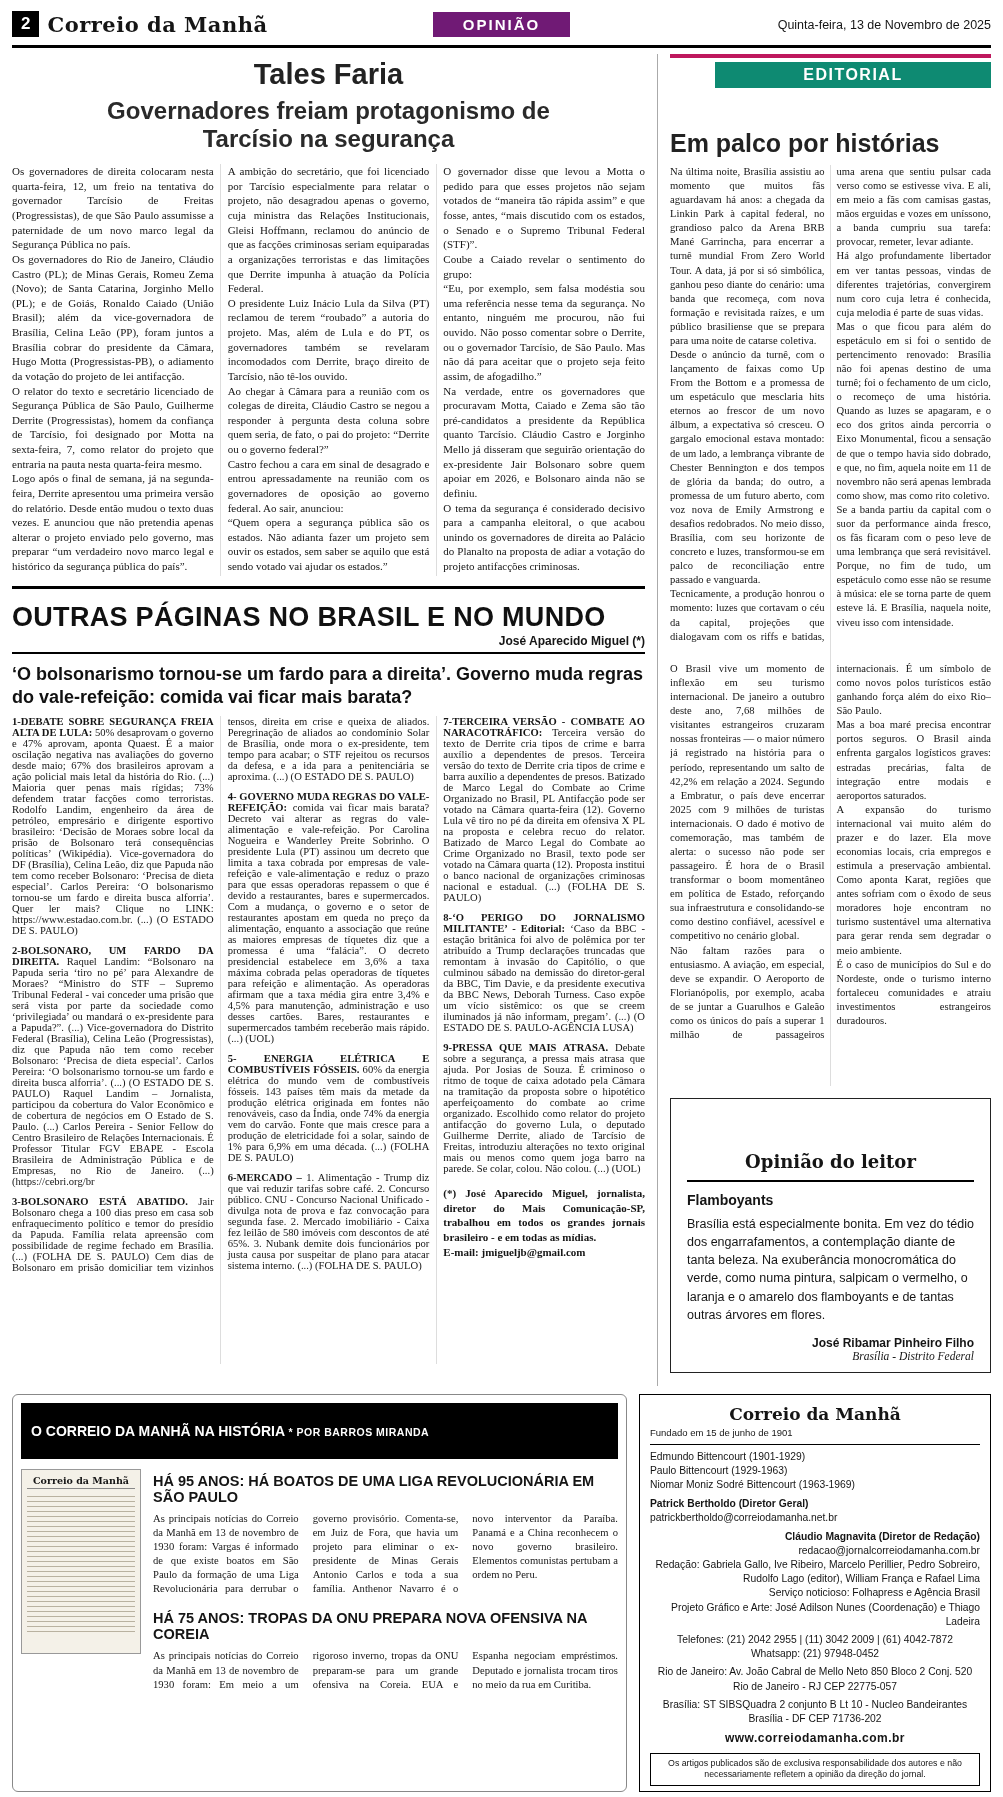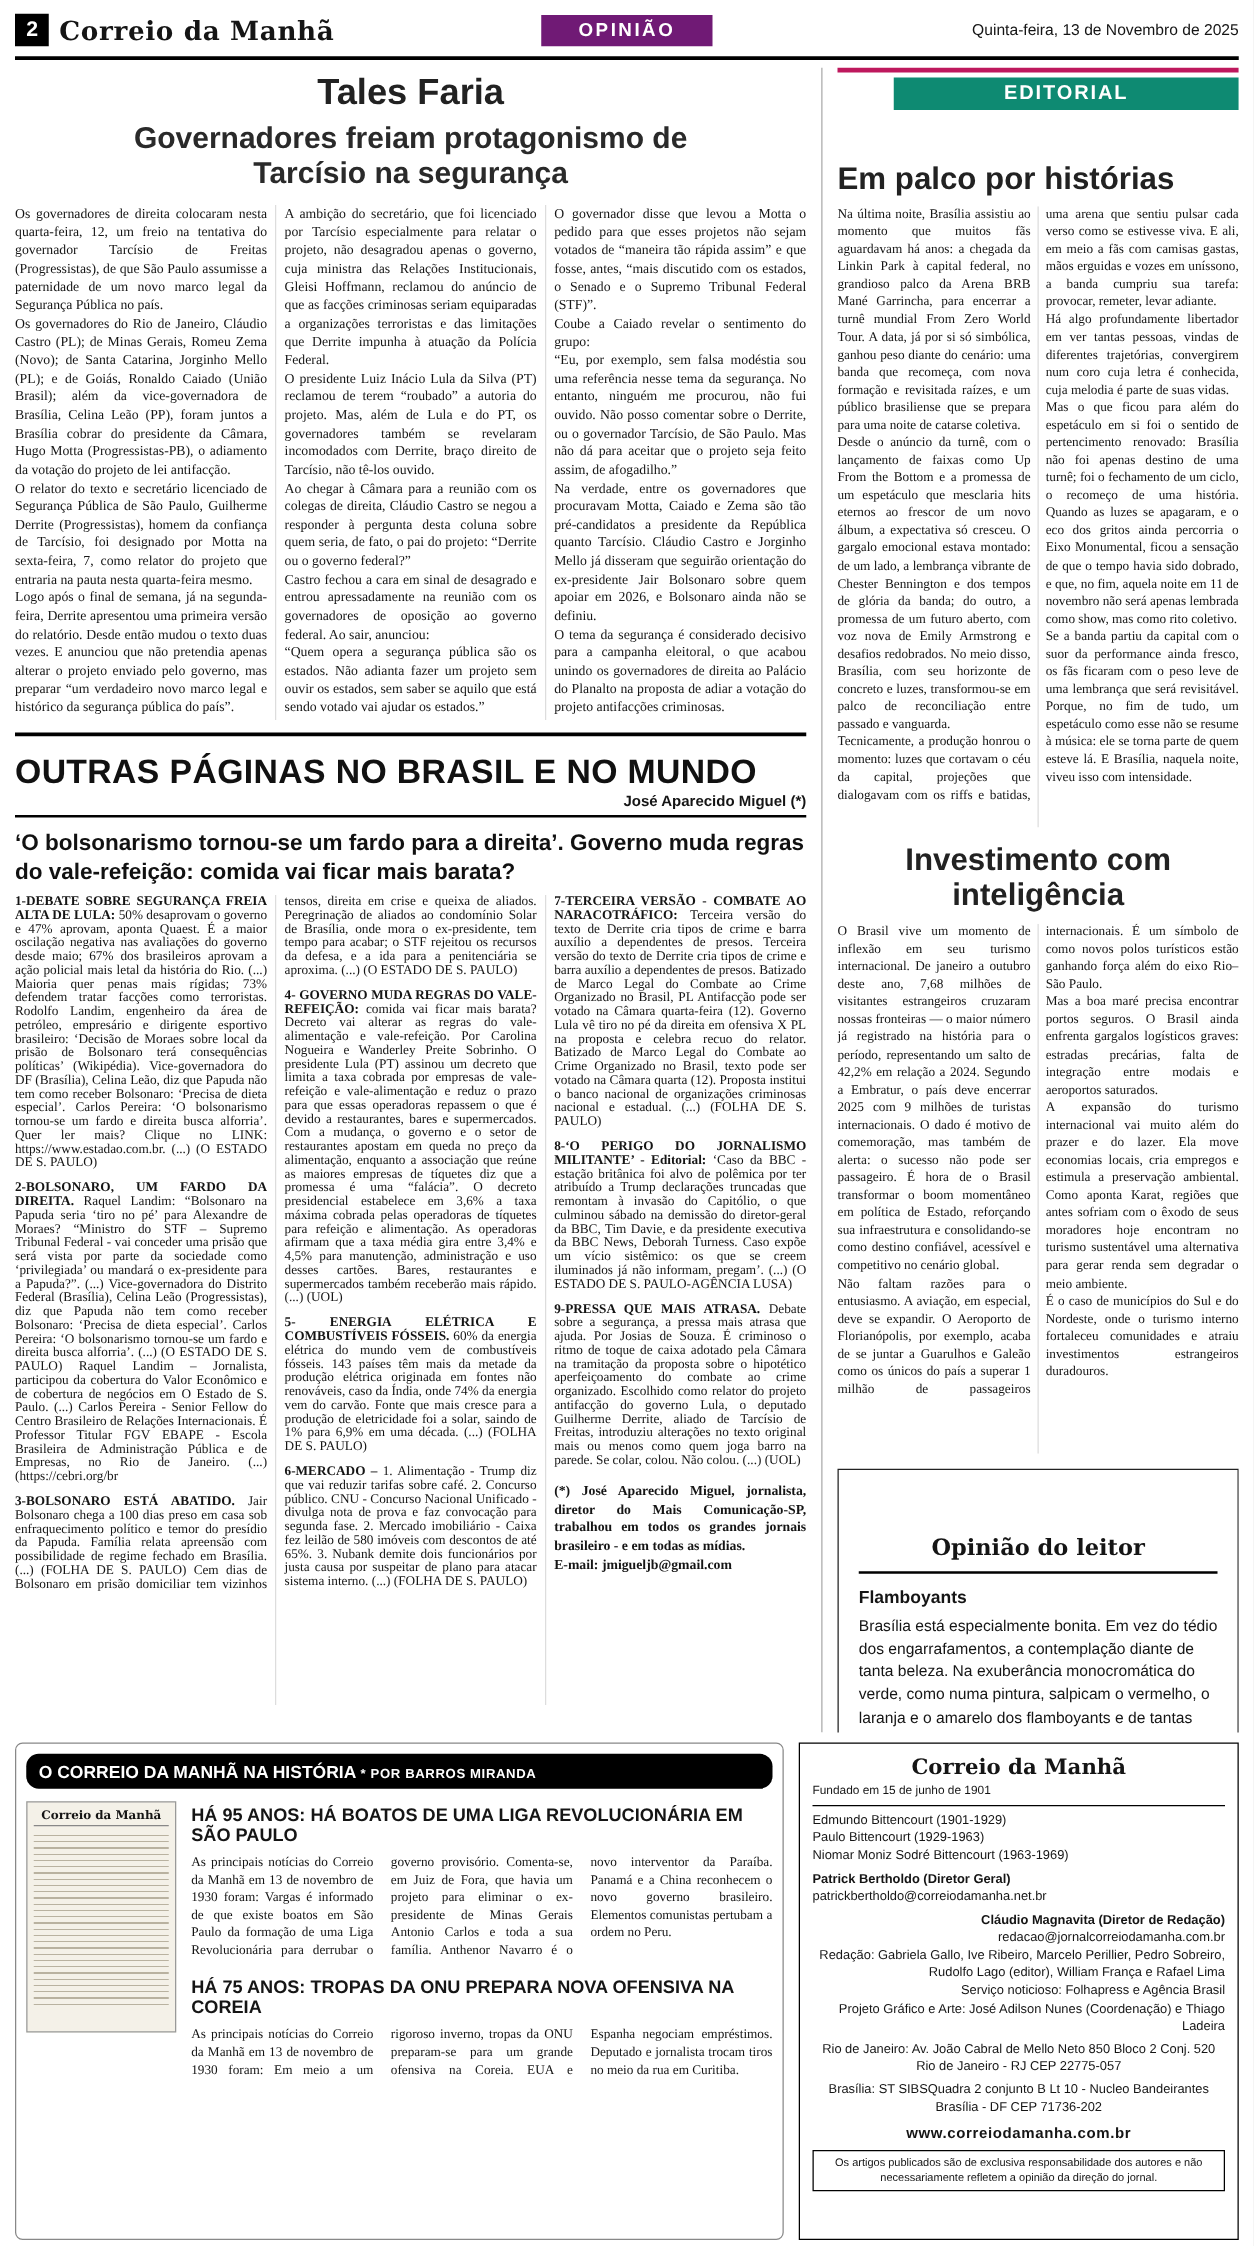--- a/index.html
+++ b/index.html
@@ -55,21 +55,21 @@
   .leitor-box { border:1px solid #222; padding:12px 16px 10px; margin-top:12px; }
   .leitor-title { font-family:"DejaVu Serif", serif; font-weight:bold; font-size:18px; text-align:center; border-bottom:2px solid #000; padding-bottom:8px; margin-bottom:10px;margin-top:40px; }
   .leitor-sub { font-family:"Liberation Sans", sans-serif; font-weight:bold; font-size:14px; margin-bottom:7px; }
   .leitor-body { font-family:"Liberation Sans", sans-serif; font-size:12.5px; line-height:1.45; text-align:left; }
   .leitor-sig { text-align:right; font-family:"Liberation Sans", sans-serif; font-weight:bold; font-size:12px; margin-top:12px; }
   .leitor-loc { text-align:right; font-style:italic; font-size:11.5px; }
 
   
   .bottom { display:flex; gap:12px; margin-top:8px; height:398px; }
   .historia-box { width:615px; border:1px solid #888; border-radius:6px; padding:8px; overflow:hidden; }
-  .historia-bar { background:#000; color:#fff; font-family:"Liberation Sans", sans-serif; font-weight:bold; font-size:14px; padding:6px 10px;border-radius:10px; }
+  .historia-bar { background:#000; color:#fff; font-family:"Liberation Sans", sans-serif; font-weight:bold; font-size:14px; padding:20px 10px; }
   .historia-bar-byline { font-size:10.5px; font-weight:bold; letter-spacing:.5px; }
   .historia-content { display:flex; gap:12px; margin-top:10px; }
   .hist-image { width:120px; min-width:120px; height:185px; border:1px solid #999; background:#f4f1e8; padding:5px; }
   .hist-img-masthead { font-family:"DejaVu Serif", serif; font-weight:bold; font-size:9.5px; text-align:center; border-bottom:1px solid #888; padding-bottom:2px; }
   .hist-img-lines { height:140px; margin-top:5px; background:repeating-linear-gradient(#f4f1e8 0 2px, #b9b2a0 2px 3px, #f4f1e8 3px 5px); }
   .hist-right { flex:1; }
   .hist-title { font-family:"Liberation Sans", sans-serif; font-weight:800; font-size:14.5px; margin:4px 0 7px; }
   .hist-body { column-count:3; column-gap:14px; font-size:10.6px; line-height:1.33; text-align:justify; margin-bottom:14px; }
 
   
@@ -157,21 +157,20 @@
         <h1 class="editorial-headline">Em palco por histórias</h1>
         <div class="editorial-body cols-2 body">Na última noite, Brasília assistiu ao momento que muitos fãs aguardavam há anos: a chegada da Linkin Park à capital federal, no grandioso palco da Arena BRB Mané Garrincha, para encerrar a turnê mundial From Zero World Tour. A data, já por si só simbólica, ganhou peso diante do cenário: uma banda que recomeça, com nova formação e revisitada raízes, e um público brasiliense que se prepara para uma noite de catarse coletiva.
 Desde o anúncio da turnê, com o lançamento de faixas como Up From the Bottom e a promessa de um espetáculo que mesclaria hits eternos ao frescor de um novo álbum, a expectativa só cresceu. O gargalo emocional estava montado: de um lado, a lembrança vibrante de Chester Bennington e dos tempos de glória da banda; do outro, a promessa de um futuro aberto, com voz nova de Emily Armstrong e desafios redobrados. No meio disso, Brasília, com seu horizonte de concreto e luzes, transformou-se em palco de reconciliação entre passado e vanguarda.
 Tecnicamente, a produção honrou o momento: luzes que cortavam o céu da capital, projeções que dialogavam com os riffs e batidas, uma arena que sentiu pulsar cada verso como se estivesse viva. E ali, em meio a fãs com camisas gastas, mãos erguidas e vozes em uníssono, a banda cumpriu sua tarefa: provocar, remeter, levar adiante.
 Há algo profundamente libertador em ver tantas pessoas, vindas de diferentes trajetórias, convergirem num coro cuja letra é conhecida, cuja melodia é parte de suas vidas.
 Mas o que ficou para além do espetáculo em si foi o sentido de pertencimento renovado: Brasília não foi apenas destino de uma turnê; foi o fechamento de um ciclo, o recomeço de uma história. Quando as luzes se apagaram, e o eco dos gritos ainda percorria o Eixo Monumental, ficou a sensação de que o tempo havia sido dobrado, e que, no fim, aquela noite em 11 de novembro não será apenas lembrada como show, mas como rito coletivo.
 Se a banda partiu da capital com o suor da performance ainda fresco, os fãs ficaram com o peso leve de uma lembrança que será revisitável. Porque, no fim de tudo, um espetáculo como esse não se resume à música: ele se torna parte de quem esteve lá. E Brasília, naquela noite, viveu isso com intensidade.</div>
       </section>
 
       <section class="invest">
-        <h1 class="invest-headline">Investimento com inteligência</h1>
         <div class="invest-body cols-2 body">O Brasil vive um momento de inflexão em seu turismo internacional. De janeiro a outubro deste ano, 7,68 milhões de visitantes estrangeiros cruzaram nossas fronteiras — o maior número já registrado na história para o período, representando um salto de 42,2% em relação a 2024. Segundo a Embratur, o país deve encerrar 2025 com 9 milhões de turistas internacionais. O dado é motivo de comemoração, mas também de alerta: o sucesso não pode ser passageiro. É hora de o Brasil transformar o boom momentâneo em política de Estado, reforçando sua infraestrutura e consolidando-se como destino confiável, acessível e competitivo no cenário global.
 Não faltam razões para o entusiasmo. A aviação, em especial, deve se expandir. O Aeroporto de Florianópolis, por exemplo, acaba de se juntar a Guarulhos e Galeão como os únicos do país a superar 1 milhão de passageiros internacionais. É um símbolo de como novos polos turísticos estão ganhando força além do eixo Rio–São Paulo.
 Mas a boa maré precisa encontrar portos seguros. O Brasil ainda enfrenta gargalos logísticos graves: estradas precárias, falta de integração entre modais e aeroportos saturados.
 A expansão do turismo internacional vai muito além do prazer e do lazer. Ela move economias locais, cria empregos e estimula a preservação ambiental. Como aponta Karat, regiões que antes sofriam com o êxodo de seus moradores hoje encontram no turismo sustentável uma alternativa para gerar renda sem degradar o meio ambiente.
 É o caso de municípios do Sul e do Nordeste, onde o turismo interno fortaleceu comunidades e atraiu investimentos estrangeiros duradouros.</div>
       </section>
 
       <section class="leitor-box">
         <h2 class="leitor-title">Opinião do leitor</h2>
         <div class="leitor-sub">Flamboyants</div>
@@ -214,20 +213,22 @@
         <div class="mh-bold">Patrick Bertholdo (Diretor Geral)</div>
         <div>patrickbertholdo@correiodamanha.net.br</div>
       </div>
       <div class="mh-block mh-right">
         <div class="mh-bold">Cláudio Magnavita (Diretor de Redação)</div>
         <div>redacao@jornalcorreiodamanha.com.br</div>
         <div>Redação: Gabriela Gallo, Ive Ribeiro, Marcelo Perillier, Pedro Sobreiro, Rudolfo Lago (editor), William França e Rafael Lima</div>
         <div>Serviço noticioso: Folhapress e Agência Brasil</div>
         <div>Projeto Gráfico e Arte: José Adilson Nunes (Coordenação) e Thiago Ladeira</div>
       </div>
+      <div class="mh-block mh-center" style="white-space:pre-line">Telefones: (21) 2042 2955 | (11) 3042 2009 | (61) 4042-7872
+Whatsapp: (21) 97948-0452</div>
       <div class="mh-block mh-center" style="white-space:pre-line">Rio de Janeiro: Av. João Cabral de Mello Neto 850 Bloco 2 Conj. 520
 Rio de Janeiro - RJ CEP 22775-057</div>
       <div class="mh-block mh-center" style="white-space:pre-line">Brasília: ST SIBSQuadra 2 conjunto B Lt 10 - Nucleo Bandeirantes
 Brasília - DF CEP 71736-202</div>
       <div class="mh-website">www.correiodamanha.com.br</div>
       <div class="mh-disclaimer">Os artigos publicados são de exclusiva responsabilidade dos autores e não necessariamente refletem a opinião da direção do jornal.</div>
     </section>
 
   </div>
 </div>

